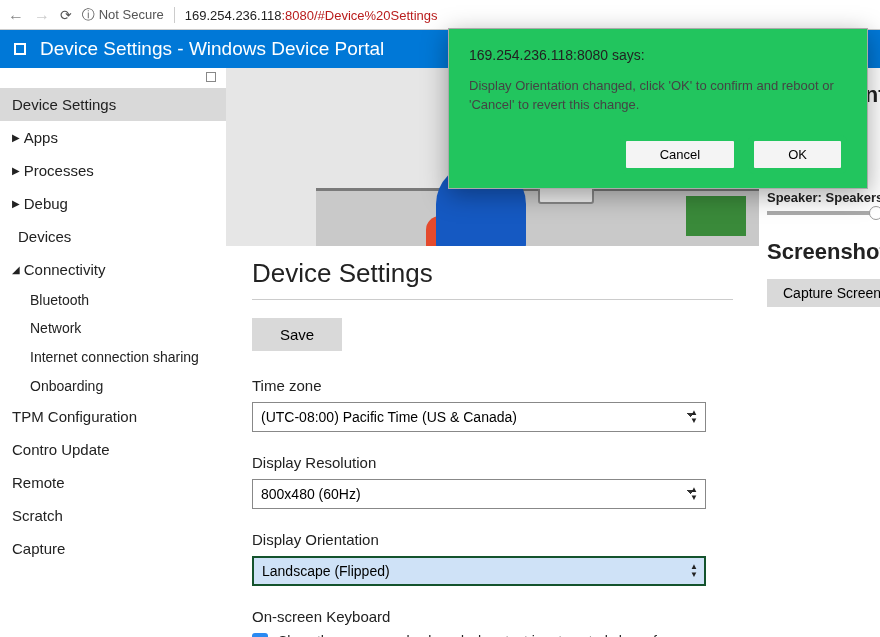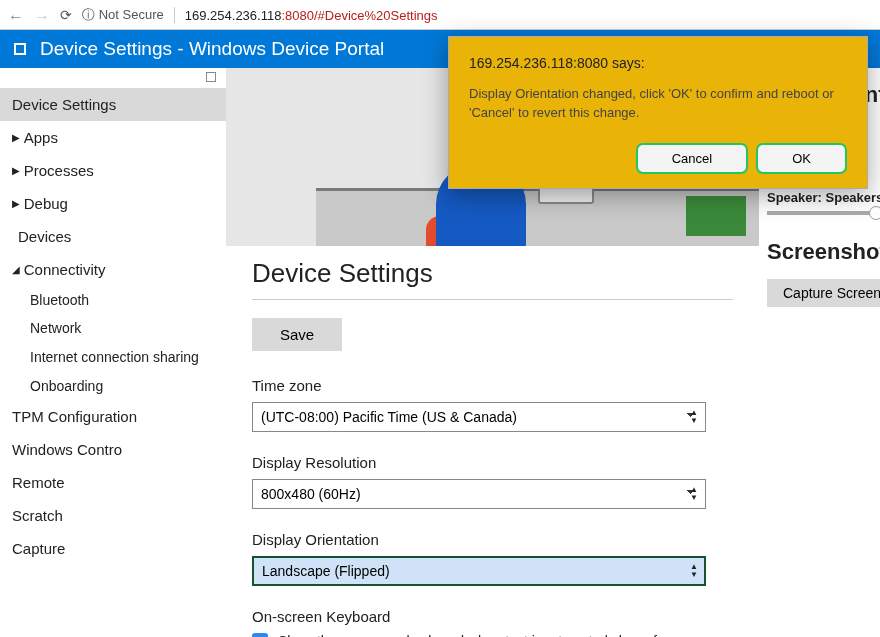--- a/index.html
+++ b/index.html
@@ -47,25 +47,25 @@
   .cb { width:16px; height:16px; background:#2a8af2; border-radius:3px; display:flex; align-items:center; justify-content:center; color:#fff; font-size:11px;}
   
   .right-title { font-size:22px; margin-bottom:14px; white-space:nowrap;}
   .right-sub { font-size:14px; margin-bottom:14px; white-space:nowrap;}
   .refresh-btn { background:#d9d9d9; border:none; padding:6px 16px; font-size:14px; margin-bottom:10px; cursor:pointer; white-space:nowrap;}
   .spk-lbl{font-size:13px; white-space:nowrap; margin-bottom:6px;}
   .slider{width:110px; height:4px; background:#aaa; position:relative; margin-bottom:24px;}
   .slider .thumb{position:absolute; right:-6px; top:-5px; width:14px; height:14px; border-radius:50%; background:#fff; border:1px solid #999;}
   
   
-  .alert { position:absolute; top:36px; left:448px; width:420px; background:#eab308; border:1px solid #aaa; box-shadow:0 6px 24px rgba(0,0,0,0.35); padding:18px 20px 14px 20px; z-index:50;}
+  .alert { position:absolute; top:28px; left:448px; width:420px; background:#22c55e; border:1px solid #aaa; box-shadow:0 6px 24px rgba(0,0,0,0.35); padding:18px 20px 14px 20px; z-index:50;}
   .alert-origin{font-size:14px; margin-bottom:14px;}
   .alert-msg{font-size:13px; color:#444; line-height:1.45; margin-bottom:20px;}
   .alert-btns{display:flex; justify-content:flex-end; gap:8px;}
-  .alert-btns button{background:#f4f4f4; border:2px solid #22c55e; border-radius:7px; padding:6px 34px; font-size:13px; cursor:pointer;}
+  .alert-btns button{background:#f4f4f4; border:6px solid #22c55e; border-radius:7px; padding:6px 34px; font-size:13px; cursor:pointer;}
   .alert-btns button.primary{font-weight:400;}
   
   
   .desk{position:absolute; left:90px; right:0; top:120px; height:58px; background:#c9c9c9; border-top:3px solid #7a7a7a;}
   .person-body{position:absolute; left:210px; top:96px; width:90px; height:90px; background:#1559c2; border-radius:40px 40px 10px 10px;}
   .chair{position:absolute; left:200px; top:148px; width:70px; height:60px; background:#e44a2d; border-radius:14px;}
   .head{position:absolute; left:248px; top:40px; width:54px; height:54px; border-radius:50%; background:#2b2b2b;}
   .cone{position:absolute; left:298px; top:54px; width:0; height:0; border-top:24px solid transparent; border-bottom:26px solid transparent; border-left:150px solid rgba(240,180,120,0.55);}
   .laptop{position:absolute; left:312px; top:98px; width:56px; height:38px; background:#eee; border:2px solid #888; border-radius:3px;}
   .stuff1{position:absolute; left:470px; top:96px; width:34px; height:24px; background:#5c5c5c; border-radius:3px;}
@@ -104,21 +104,21 @@
     <span class="sb-item-exp">Apps</span>
     <span class="sb-item-exp">Processes</span>
     <span class="sb-item-exp">Debug</span>
     <span class="sb-item" style="padding-left:18px">Devices</span>
     <span class="sb-item-exp open">Connectivity</span>
     <span class="sb-sub">Bluetooth</span>
     <span class="sb-sub">Network</span>
     <span class="sb-sub sb-sub2">Internet connection sharing</span>
     <span class="sb-sub">Onboarding</span>
     <span class="sb-item">TPM Configuration</span>
-    <span class="sb-item">Windows Contro</span>
+    <span class="sb-item">Contro Update</span>
     <span class="sb-item">Remote</span>
     <span class="sb-item">Scratch</span>
     <span class="sb-item">Capture</span>
   </nav>
 
   <div class="content">
     <div class="main-col">
       <div class="banner">
         <div class="desk"></div>
           <div class="chair"></div>

